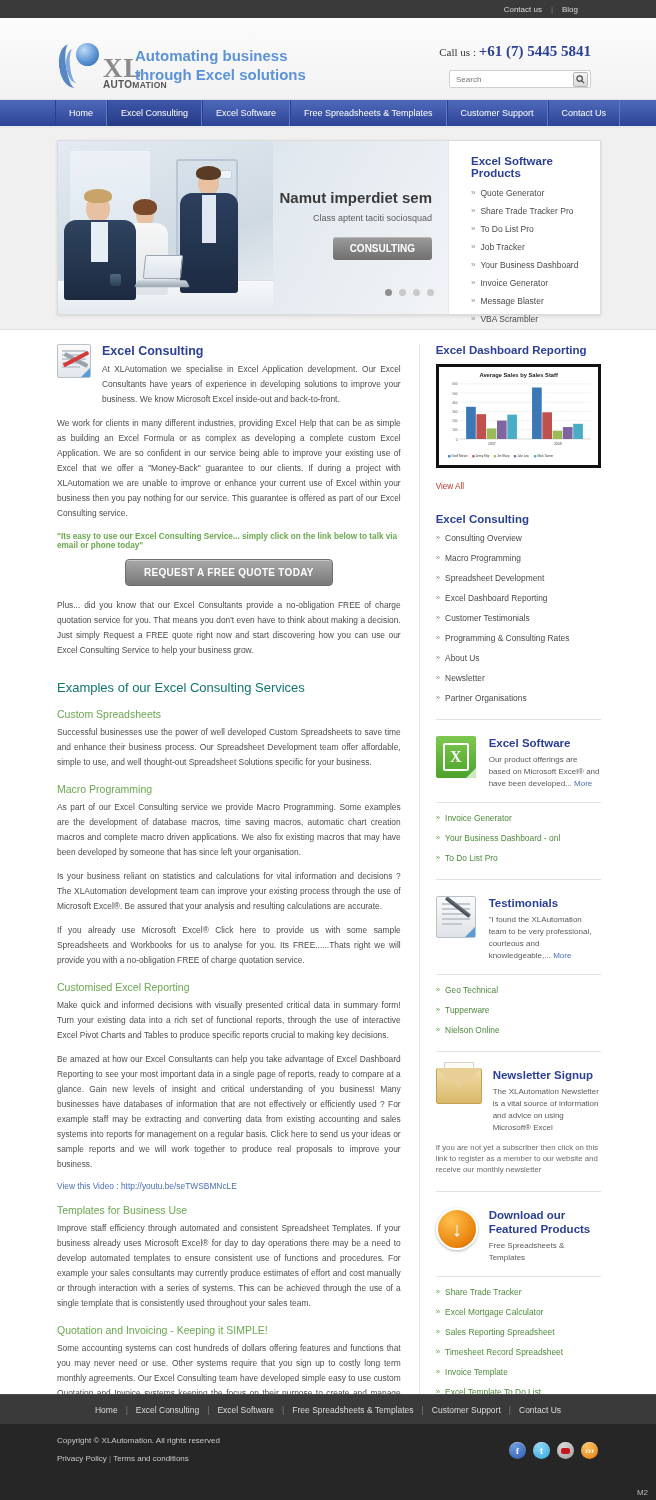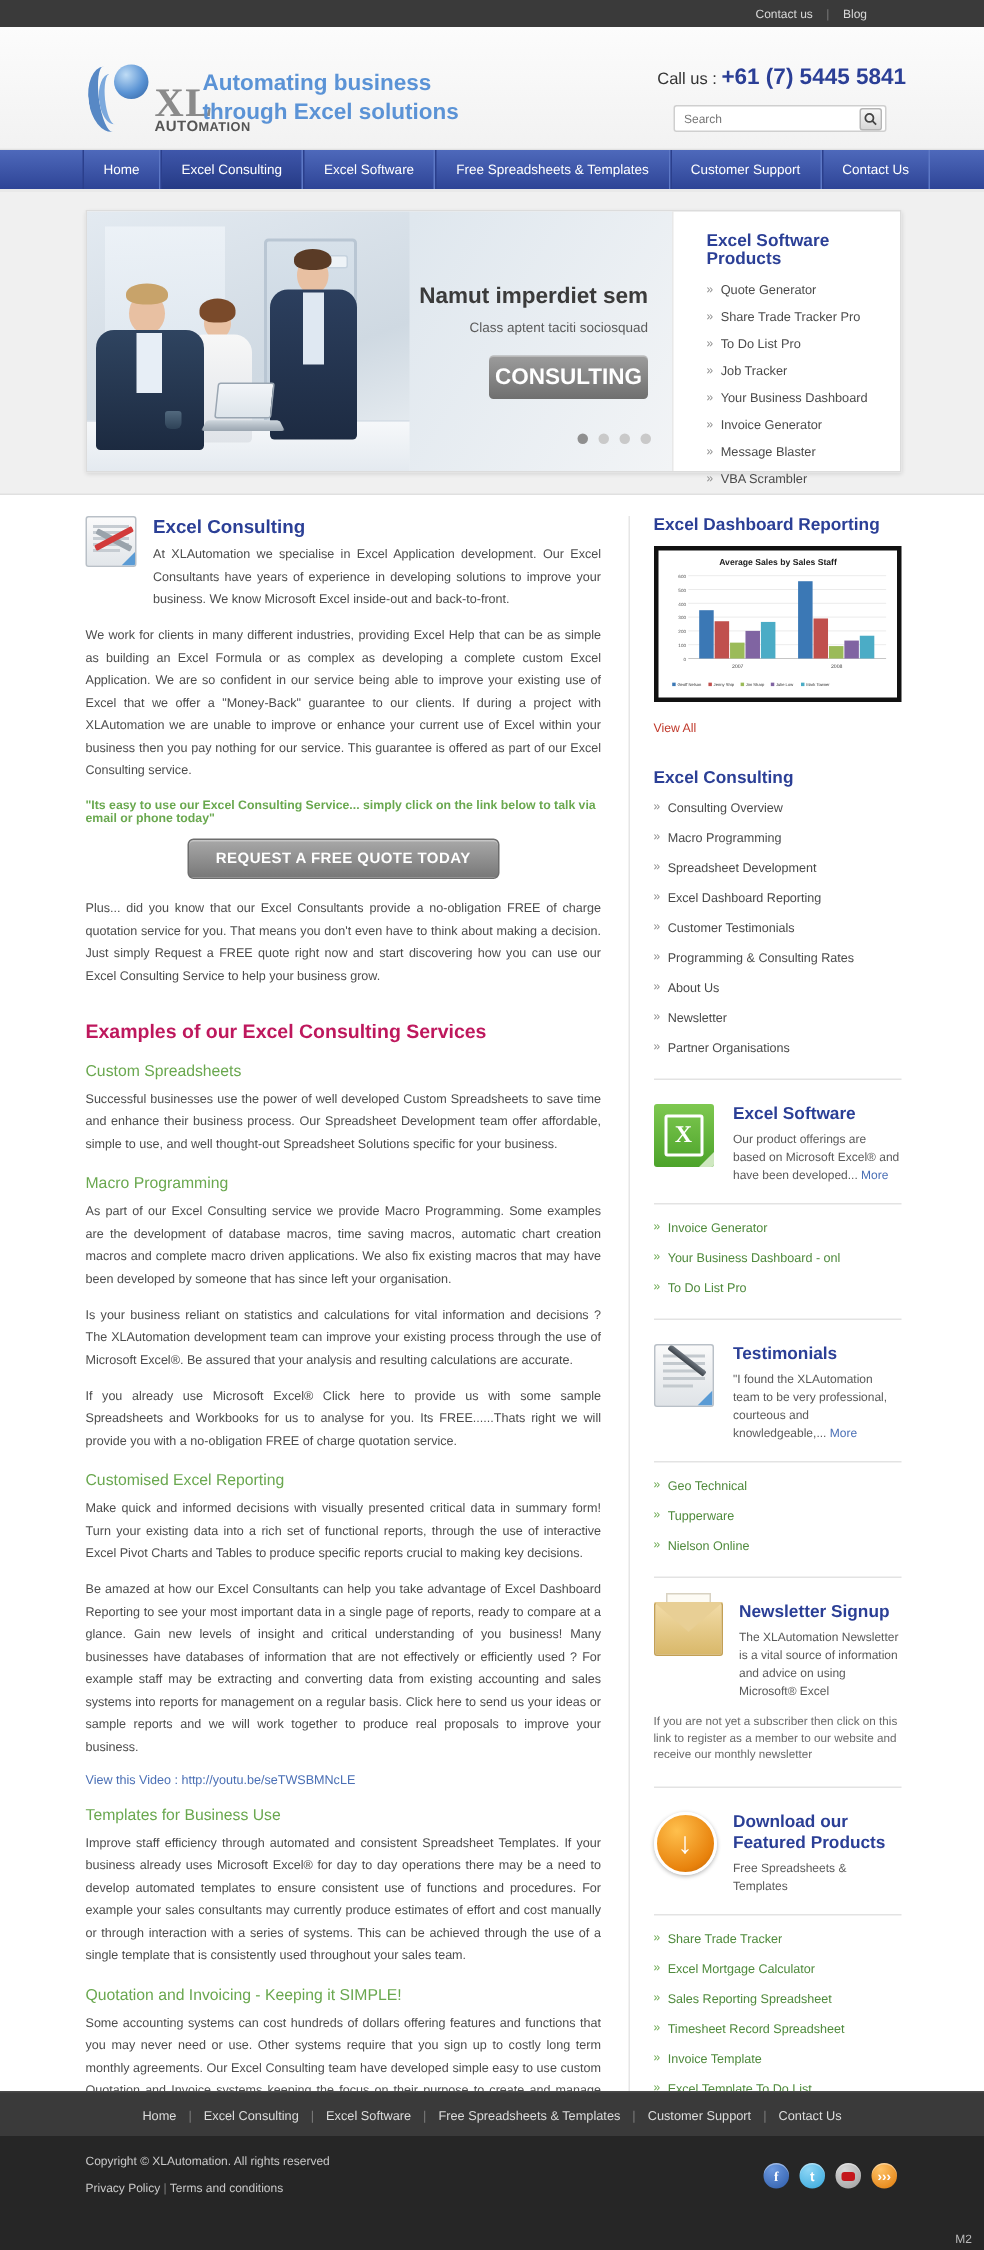--- a/index.html
+++ b/index.html
@@ -50,22 +50,22 @@
     font-family: "Liberation Serif", serif; font-size: 27px; font-weight: bold;
     color: #8a8a8a; line-height: 22px; letter-spacing: 1px;
   }
   .logo-auto { font-size: 10px; font-weight: bold; color: #555; letter-spacing: .3px; }
   .logo-auto .small { font-size: 8.5px; }
   .tagline {
     position: absolute; left: 135px; top: 28px;
     font-size: 15px; font-weight: bold; color: #5b93d6; line-height: 19px;
   }
   .callus {
-    position: absolute; right: 52px; top: 25px;
-    font-size: 11px; color: #333; white-space: nowrap;
+    position: absolute; right: 65px; top: 25px;
+    font-size: 11px; color: #333; white-space: nowrap; font-family: Liberation Serif, serif;
   }
   .callus .num { color: #2b3f96; font-size: 15px; font-weight: bold; }
   .search-box {
     position: absolute; right: 65px; top: 52px;
     width: 142px; height: 18px;
     border: 1px solid #cfcfcf; background: #fff; border-radius: 2px;
     display: flex; align-items: center;
   }
   .search-box input {
     flex: 1; border: 0; outline: none; font-size: 8px; color: #888;
@@ -125,22 +125,22 @@
   .laptop-screen{position:absolute;left:8px;bottom:11px;width:38px;height:24px;background:linear-gradient(#f2f5f8,#dde4ea);border:1.5px solid #9aa6b2;border-radius:2px;transform:skewX(-6deg);}
   .laptop-base{position:absolute;left:0;bottom:2px;width:52px;height:9px;background:linear-gradient(#cfd7de,#9ba6b1);border-radius:2px;transform:perspective(40px) rotateX(38deg);}
   .mug{position:absolute;left:52px;bottom:30px;width:11px;height:12px;background:linear-gradient(#52697e,#2e4257);border-radius:2px 2px 4px 4px;}
 
   .hero-caption { position: absolute; right: 16px; top: 48px; text-align: right; width: 200px; }
   .hero-title { font-size: 15px; font-weight: bold; color: #3b3b3b; }
   .hero-sub { font-size: 9px; color: #5a5a5a; margin-top: 7px; }
   .hero-btn {
     display: inline-block; margin-top: 14px;
     background: linear-gradient(#9c9c9c, #6f6f6f);
-    color: #fff; font-size: 15px; font-weight: bold;
-    padding: 6px 4px; border-radius: 3px; cursor: pointer;
+    color: #fff; font-size: 10px; font-weight: bold;
+    padding: 6px 17px; border-radius: 3px; cursor: pointer;
     box-shadow: inset 0 1px 0 rgba(255,255,255,.3);
   }
   .hero-dots { position: absolute; right: 14px; bottom: 18px; display: flex; gap: 7px; }
   .dot { width: 7px; height: 7px; border-radius: 50%; background: #c9c9c9; cursor: pointer; }
   .dot.on { background: #8f8f8f; }
 
   .hero-right { flex: 1; padding: 14px 10px 0 22px; border-left: 1px solid #e8e8e8; }
   .hero-right h3 { font-size: 11.5px; color: #2b3f96; font-weight: bold; margin-bottom: 9px; }
   .hero-right ul { list-style: none; }
   .hero-right li { font-size: 8.5px; color: #4a4a4a; margin-bottom: 8px; display:flex; gap:5px; cursor:pointer;}
@@ -160,21 +160,21 @@
   .doc-icon .line { position: absolute; left: 4px; height: 1.5px; background: #c6ccd2; }
   .doc-icon:after {
     content:""; position:absolute; right:0; bottom:0; border-width: 0 0 9px 9px;
     border-style: solid; border-color: transparent transparent #5a9bd5 transparent;
   }
   .tool-pen { position:absolute; left:4px; top:12px; width:28px; height:4px; background:#d23b3b; border-radius:1px; transform: rotate(-28deg); }
   .tool-wrench { position:absolute; left:5px; top:13px; width:26px; height:4px; background:#9aa3ab; border-radius:1px; transform: rotate(28deg); }
 
   h2.sec-title { font-size: 12.5px; color: #2b3f96; font-weight: bold; margin-bottom: 4px; }
   h3.grn { font-size: 10.5px; color: #6aa84f; font-weight: normal; margin: 13px 0 5px; }
-  h2.blue-big { font-size: 13px; color: #be185d; font-weight: bold; margin: 22px 0 10px; }
+  h2.blue-big { font-size: 13px; color: #0f766e; font-weight: normal; margin: 22px 0 10px; }
 
   p.body {
     font-size: 8.4px; line-height: 15px; color: #4d4d4d;
     text-align: justify; margin-bottom: 9px;
   }
   p.quote-green { font-size: 8.2px; color: #6aa84f; font-weight: bold; margin: 11px 0 9px; }
   .cta-wrap { text-align: center; margin: 6px 0 12px; }
   .cta {
     display: inline-block; background: linear-gradient(#a8a8a8, #787878);
     color: #fff; font-size: 10px; font-weight: bold; letter-spacing: .3px;

